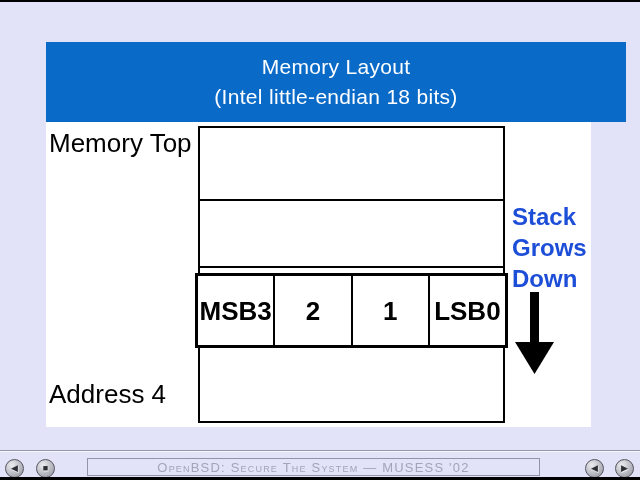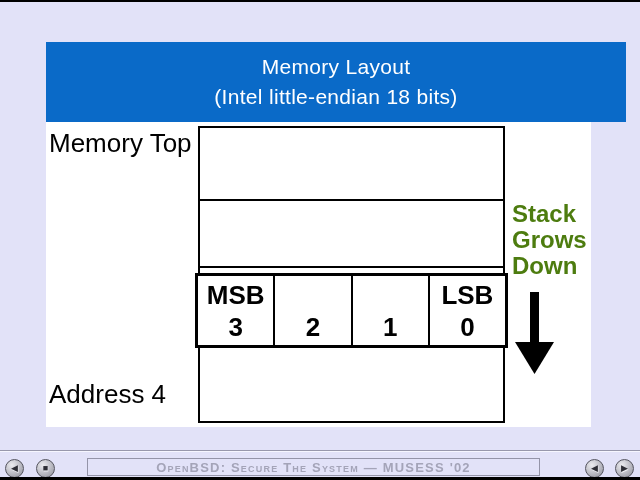--- a/index.html
+++ b/index.html
@@ -30,45 +30,45 @@
   .hline { position:absolute; left:198px; width:307px; height:2px; background:#000; }
   .hline-1 { top:199px; }
   .hline-2 { top:266px; }
 
   .byte-row {
     position:absolute; left:195px; top:273px; width:313px; height:75px;
     background:#fff; border:3px solid #000; box-sizing:border-box;
     display:flex;
   }
   .byte-cell {
-    flex:1; display:flex; flex-direction:column; align-items:center; justify-content:center;
+    flex:1; display:flex; align-items:center; justify-content:center;
     font-weight:bold; font-size:26px; color:#000;
   }
   .byte-cell + .byte-cell { border-left:2px solid #000;align-items:center; }
   .byte-tag, .byte-num { height:32px; line-height:32px; display:block; }
 
   .diagram-label { position:absolute; font-weight:normal; font-size:26px; color:#000; white-space:nowrap; }
   .memory-top { left:49px; top:128px; }
   .address-0  { left:49px; top:379px; }
 
   .stack-note {
     position:absolute; left:512px; top:201px;
-    font-weight:bold; font-size:24px; line-height:26px; color:#4d7c0f;
+    font-weight:bold; font-size:24px; line-height:31px; color:#1d4ed8;
     white-space:pre-line;
   }
   .down-arrow { position:absolute; left:512px; top:292px; width:44px; height:84px; }
 
   
   .footer-sep    { position:absolute; left:0; top:450px; width:640px; height:1px; background:#9898ac; }
   .footer-sep-hl { position:absolute; left:0; top:451px; width:640px; height:1px; background:#f6f6ff; }
 
   .status-box {
     position:absolute; left:87px; top:458px; width:453px; height:18px;
     border:1px solid #9494a8; box-sizing:border-box; background:#e2e2f8;
-    display:flex; align-items:center; justify-content:center;font-weight:bold;
+    display:flex; align-items:center; justify-content:center;
   }
   .status-text {
     font-variant:small-caps; letter-spacing:1.2px;
     color:#a4a4b8; font-size:13px; white-space:nowrap;
   }
 
   .nav-button {
     position:absolute; top:459px; width:19px; height:19px; border-radius:50%;
     background:radial-gradient(circle at 35% 30%, #ececf0 0%, #c2c2ca 45%, #8e8e98 100%);
     border:1px solid #55555f; box-sizing:border-box;

